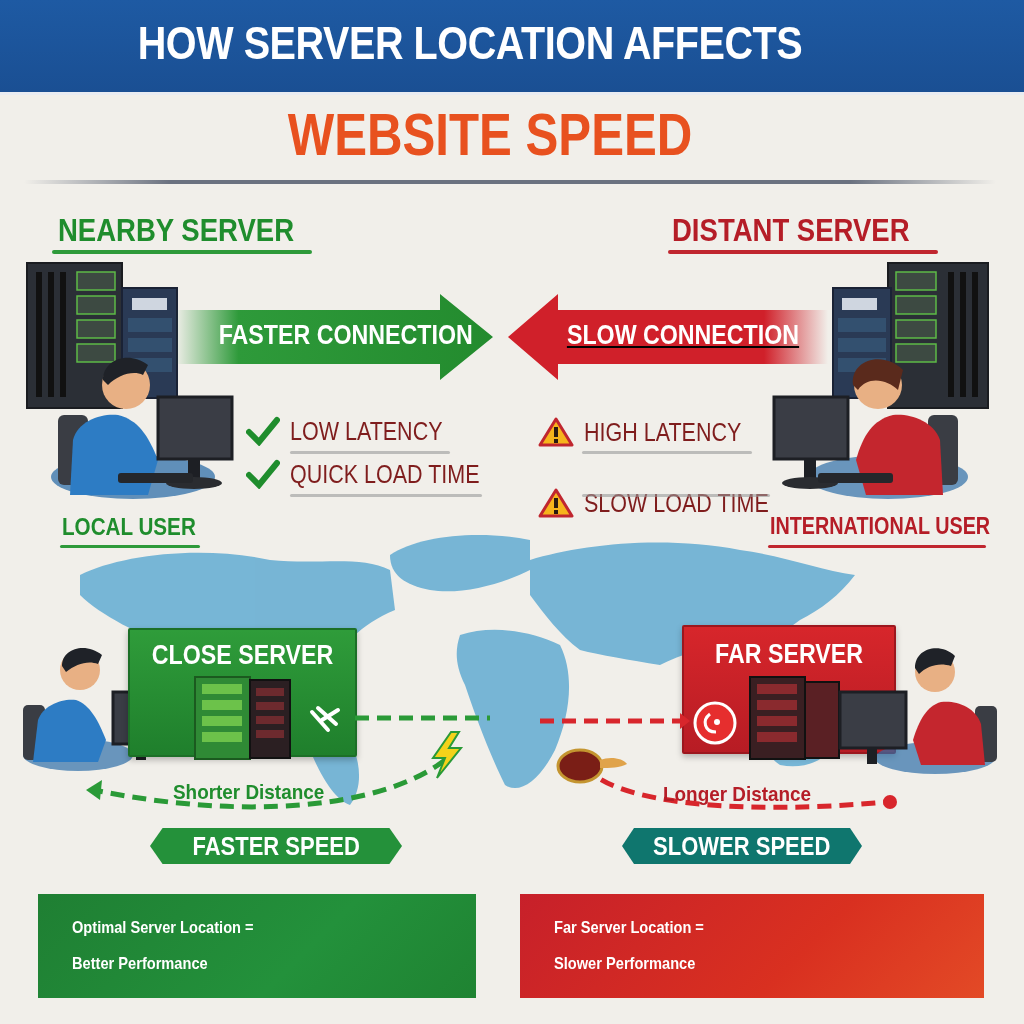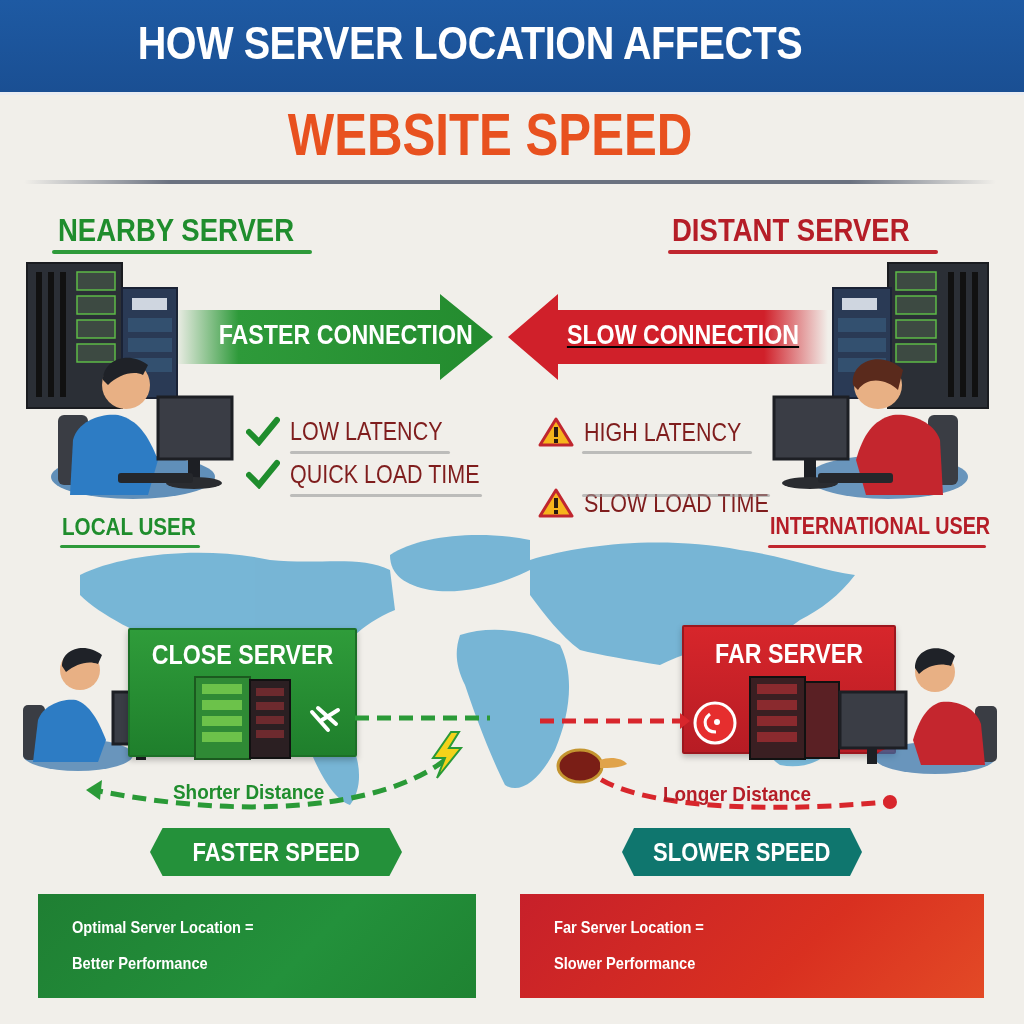--- a/index.html
+++ b/index.html
@@ -37,21 +37,21 @@
 
   .point { display: flex; align-items: center; gap: 10px; font-weight: 400; font-size: 25px; color: #7f1d1d; }
   .point .txt { transform: scaleX(0.86); transform-origin: left; white-space: nowrap; display: inline-block; }
   .point-line { height: 3px; background: #9a9a9a; border-radius: 2px; opacity: 0.6; }
 
   .user-label { font-weight: 900; font-size: 24px; transform: scaleX(0.86); transform-origin: left; white-space: nowrap; }
 
   .sign { border-radius: 2px; box-shadow: 0 3px 6px rgba(0,0,0,0.25); }
   .sign-title { color: #fff; font-weight: 900; font-size: 27px; text-align: center; transform: scaleX(0.86); }
 
-  .pill { height: 48px; display: flex; align-items: center; justify-content: center; color: #fff; font-weight: 900; font-size: 25px; clip-path: polygon(5% 0, 95% 0, 100% 50%, 95% 100%, 5% 100%, 0 50%); }
+  .pill { height: 36px; display: flex; align-items: center; justify-content: center; color: #fff; font-weight: 900; font-size: 25px; clip-path: polygon(5% 0, 95% 0, 100% 50%, 95% 100%, 5% 100%, 0 50%); }
   .pill span { transform: scaleX(0.88); display: inline-block; }
 
   .dist-label { font-weight: 700; font-size: 21px; transform: scaleX(0.9); transform-origin: left; white-space: nowrap; }
 
   .footer-box { height: 104px; display: flex; flex-direction: column; justify-content: center; padding-left: 34px; box-sizing: border-box; color: #fff; font-weight: 700; font-size: 17px; line-height: 36px; }
   .footer-box span { transform: scaleX(0.86); transform-origin: left; display: block; white-space: nowrap; }
 </style>
 </head>
 <body>
 

